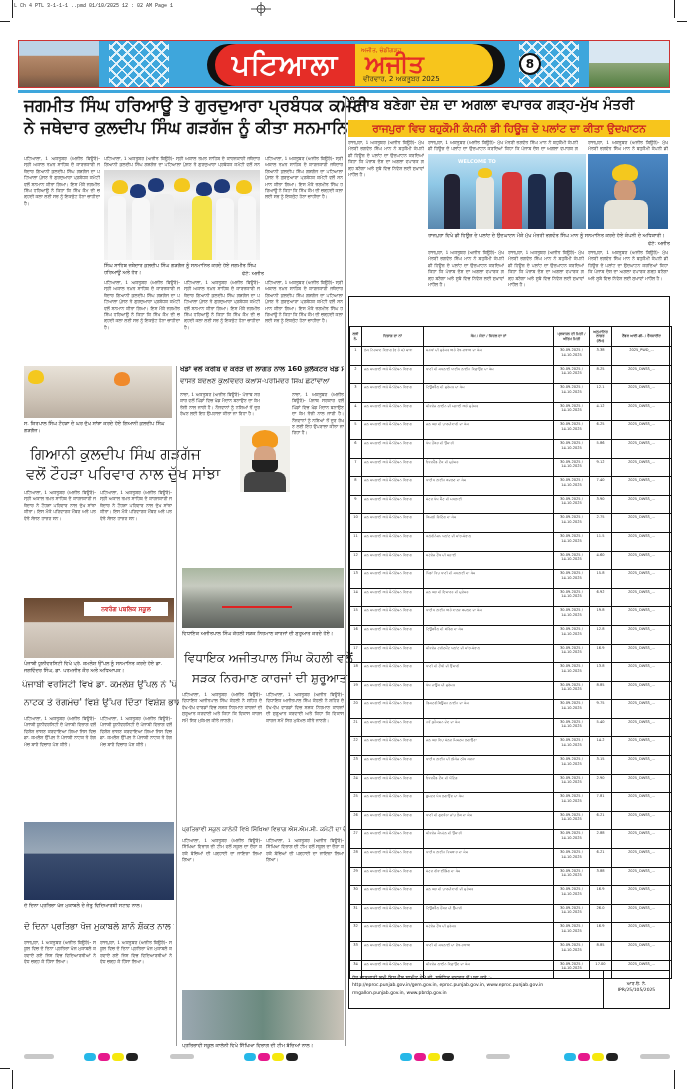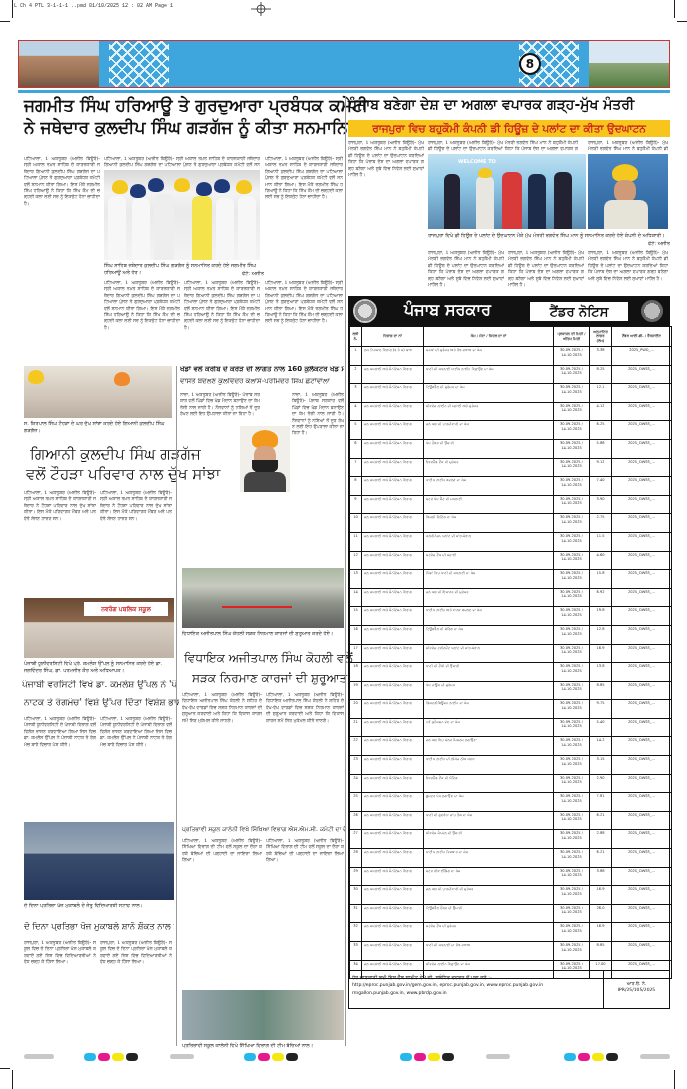--- a/index.html
+++ b/index.html
@@ -68,20 +68,28 @@
     </svg>
 </div>
 
 <div class="abs mast">
   <div class="abs mast-photo l"></div>
   <div class="abs mast-band">
     <div class="pattern" style="left:10px"></div>
     <div class="pattern" style="right:10px"></div>
   </div>
   <div class="abs mast-photo r"></div>
+  <div class="abs pill">
+    <div class="abs pill-red">ਪਟਿਆਲਾ</div>
+    <div class="abs pill-yel">
+      <div class="abs ajit-small">ਅਜੀਤ, ਚੰਡੀਗੜ੍ਹ</div>
+      <div class="abs ajit-big">ਅਜੀਤ</div>
+      <div class="abs ajit-date">ਵੀਰਵਾਰ, 2 ਅਕਤੂਬਰ 2025</div>
+    </div>
+  </div>
   <div class="abs pageno">8</div>
 </div>
 <div class="abs rule-blue"></div>
 
 <div class="abs h1" style="left:24px;top:96px;font-size:17px">ਜਗਮੀਤ ਸਿੰਘ ਹਰਿਆਊ ਤੇ ਗੁਰਦੁਆਰਾ ਪ੍ਰਬੰਧਕ ਕਮੇਟੀ</div>
 <div class="abs h1" style="left:24px;top:118px;font-size:17px">ਨੇ ਜਥੇਦਾਰ ਕੁਲਦੀਪ ਸਿੰਘ ਗੜਗੱਜ ਨੂੰ ਕੀਤਾ ਸਨਮਾਨਿਤ</div>
 
 <div class="abs txt" style="left:24px;top:156px;width:76px;height:208px">ਪਟਿਆਲਾ, 1 ਅਕਤੂਬਰ (ਅਜੀਤ ਬਿਊਰੋ)- ਸ੍ਰੀ ਅਕਾਲ ਤਖ਼ਤ ਸਾਹਿਬ ਦੇ ਕਾਰਜਕਾਰੀ ਜਥੇਦਾਰ ਗਿਆਨੀ ਕੁਲਦੀਪ ਸਿੰਘ ਗੜਗੱਜ ਦਾ ਪਟਿਆਲਾ ਪੁੱਜਣ ਤੇ ਗੁਰਦੁਆਰਾ ਪ੍ਰਬੰਧਕ ਕਮੇਟੀ ਵਲੋਂ ਸਨਮਾਨ ਕੀਤਾ ਗਿਆ। ਇਸ ਮੌਕੇ ਜਗਮੀਤ ਸਿੰਘ ਹਰਿਆਊ ਨੇ ਕਿਹਾ ਕਿ ਸਿੱਖ ਕੌਮ ਦੀ ਚੜ੍ਹਦੀ ਕਲਾ ਲਈ ਸਭ ਨੂੰ ਇਕਜੁੱਟ ਹੋਣਾ ਚਾਹੀਦਾ ਹੈ।</div>
 <div class="abs txt" style="left:104px;top:156px;width:156px;height:12px">ਪਟਿਆਲਾ, 1 ਅਕਤੂਬਰ (ਅਜੀਤ ਬਿਊਰੋ)- ਸ੍ਰੀ ਅਕਾਲ ਤਖ਼ਤ ਸਾਹਿਬ ਦੇ ਕਾਰਜਕਾਰੀ ਜਥੇਦਾਰ ਗਿਆਨੀ ਕੁਲਦੀਪ ਸਿੰਘ ਗੜਗੱਜ ਦਾ ਪਟਿਆਲਾ ਪੁੱਜਣ ਤੇ ਗੁਰਦੁਆਰਾ ਪ੍ਰਬੰਧਕ ਕਮੇਟੀ ਵਲੋਂ ਸਨਮਾਨ ਕੀਤਾ ਗਿਆ। ਇਸ ਮੌਕੇ ਜਗਮੀਤ ਸਿੰਘ ਹਰਿਆਊ ਨੇ ਕਿਹਾ ਕਿ ਸਿੱਖ ਕੌਮ ਦੀ ਚੜ੍ਹਦੀ ਕਲਾ ਲਈ ਸਭ ਨੂੰ ਇਕਜੁੱਟ ਹੋਣਾ ਚਾਹੀਦਾ ਹੈ।</div>
 <div class="abs txt" style="left:265px;top:156px;width:78px;height:120px">ਪਟਿਆਲਾ, 1 ਅਕਤੂਬਰ (ਅਜੀਤ ਬਿਊਰੋ)- ਸ੍ਰੀ ਅਕਾਲ ਤਖ਼ਤ ਸਾਹਿਬ ਦੇ ਕਾਰਜਕਾਰੀ ਜਥੇਦਾਰ ਗਿਆਨੀ ਕੁਲਦੀਪ ਸਿੰਘ ਗੜਗੱਜ ਦਾ ਪਟਿਆਲਾ ਪੁੱਜਣ ਤੇ ਗੁਰਦੁਆਰਾ ਪ੍ਰਬੰਧਕ ਕਮੇਟੀ ਵਲੋਂ ਸਨਮਾਨ ਕੀਤਾ ਗਿਆ। ਇਸ ਮੌਕੇ ਜਗਮੀਤ ਸਿੰਘ ਹਰਿਆਊ ਨੇ ਕਿਹਾ ਕਿ ਸਿੱਖ ਕੌਮ ਦੀ ਚੜ੍ਹਦੀ ਕਲਾ ਲਈ ਸਭ ਨੂੰ ਇਕਜੁੱਟ ਹੋਣਾ ਚਾਹੀਦਾ ਹੈ।</div>
@@ -177,26 +185,20 @@
   <div style="position:absolute;left:26px;top:26px;width:22px;height:22px;border-radius:40%;background:#cf9a78"></div>
   <div style="position:absolute;left:16px;top:46px;width:44px;height:29px;background:#e6e3d8;border-radius:8px 8px 0 0"></div>
 </div>
 <div class="abs caption" style="left:428px;top:232px;width:240px;height:14px">ਰਾਜਪੁਰਾ ਵਿਖੇ ਡੀ ਹਿਊਜ਼ ਦੇ ਪਲਾਂਟ ਦੇ ਉਦਘਾਟਨ ਮੌਕੇ ਮੁੱਖ ਮੰਤਰੀ ਭਗਵੰਤ ਸਿੰਘ ਮਾਨ ਨੂੰ ਸਨਮਾਨਿਤ ਕਰਦੇ ਹੋਏ ਕੰਪਨੀ ਦੇ ਅਧਿਕਾਰੀ।</div>
 <div class="abs caption" style="left:636px;top:240px;width:34px;height:7px;text-align:right">ਫੋਟੋ: ਅਜੀਤ</div>
 <div class="abs txt" style="left:428px;top:250px;width:76px;height:42px">ਰਾਜਪੁਰਾ, 1 ਅਕਤੂਬਰ (ਅਜੀਤ ਬਿਊਰੋ)- ਮੁੱਖ ਮੰਤਰੀ ਭਗਵੰਤ ਸਿੰਘ ਮਾਨ ਨੇ ਬਹੁਕੌਮੀ ਕੰਪਨੀ ਡੀ ਹਿਊਜ਼ ਦੇ ਪਲਾਂਟ ਦਾ ਉਦਘਾਟਨ ਕਰਦਿਆਂ ਕਿਹਾ ਕਿ ਪੰਜਾਬ ਦੇਸ਼ ਦਾ ਅਗਲਾ ਵਪਾਰਕ ਗੜ੍ਹ ਬਣੇਗਾ ਅਤੇ ਸੂਬੇ ਵਿਚ ਨਿਵੇਸ਼ ਲਈ ਸੁਖਾਵਾਂ ਮਾਹੌਲ ਹੈ।</div>
 <div class="abs txt" style="left:508px;top:250px;width:76px;height:42px">ਰਾਜਪੁਰਾ, 1 ਅਕਤੂਬਰ (ਅਜੀਤ ਬਿਊਰੋ)- ਮੁੱਖ ਮੰਤਰੀ ਭਗਵੰਤ ਸਿੰਘ ਮਾਨ ਨੇ ਬਹੁਕੌਮੀ ਕੰਪਨੀ ਡੀ ਹਿਊਜ਼ ਦੇ ਪਲਾਂਟ ਦਾ ਉਦਘਾਟਨ ਕਰਦਿਆਂ ਕਿਹਾ ਕਿ ਪੰਜਾਬ ਦੇਸ਼ ਦਾ ਅਗਲਾ ਵਪਾਰਕ ਗੜ੍ਹ ਬਣੇਗਾ ਅਤੇ ਸੂਬੇ ਵਿਚ ਨਿਵੇਸ਼ ਲਈ ਸੁਖਾਵਾਂ ਮਾਹੌਲ ਹੈ।</div>
 <div class="abs txt" style="left:588px;top:250px;width:80px;height:42px">ਰਾਜਪੁਰਾ, 1 ਅਕਤੂਬਰ (ਅਜੀਤ ਬਿਊਰੋ)- ਮੁੱਖ ਮੰਤਰੀ ਭਗਵੰਤ ਸਿੰਘ ਮਾਨ ਨੇ ਬਹੁਕੌਮੀ ਕੰਪਨੀ ਡੀ ਹਿਊਜ਼ ਦੇ ਪਲਾਂਟ ਦਾ ਉਦਘਾਟਨ ਕਰਦਿਆਂ ਕਿਹਾ ਕਿ ਪੰਜਾਬ ਦੇਸ਼ ਦਾ ਅਗਲਾ ਵਪਾਰਕ ਗੜ੍ਹ ਬਣੇਗਾ ਅਤੇ ਸੂਬੇ ਵਿਚ ਨਿਵੇਸ਼ ਲਈ ਸੁਖਾਵਾਂ ਮਾਹੌਲ ਹੈ।</div>
 
 <div class="abs tender">
-  <div class="abs tender-head">
-    <div class="abs emblem"></div>
-    <div class="abs gov">ਪੰਜਾਬ ਸਰਕਾਰ</div>
-    <div class="abs notice">ਟੈਂਡਰ ਨੋਟਿਸ</div>
-    <div class="abs logo"></div>
-  </div>
   <table class="tt">
     <colgroup>
         <col style="width:12px">
         <col style="width:62px">
         <col style="width:130px">
         <col style="width:36px">
         <col style="width:22px">
         <col style="width:60px">
       </colgroup>
     <thead>

